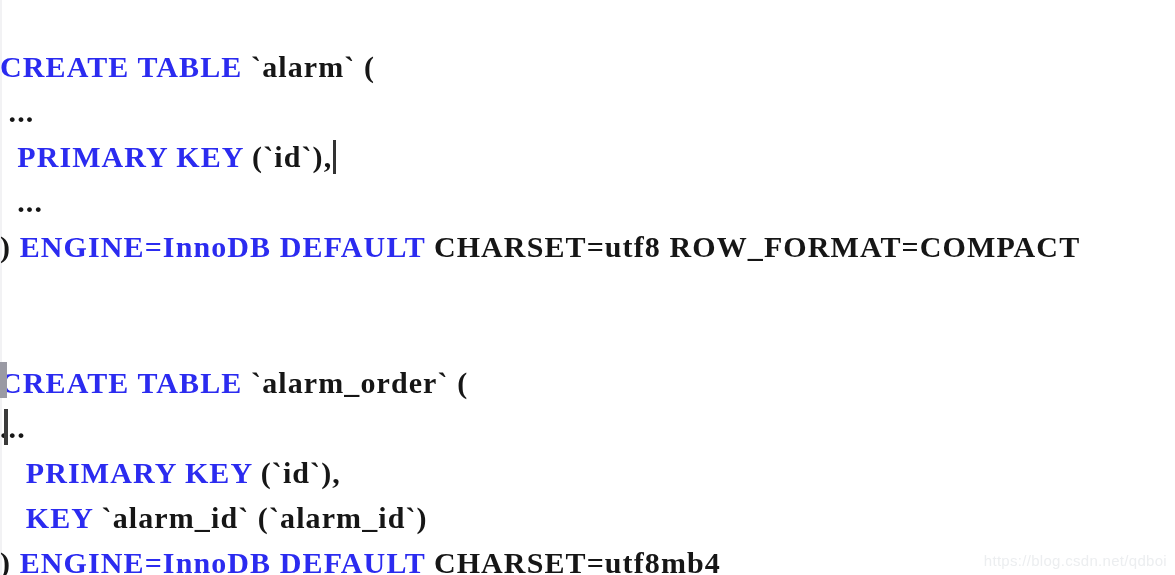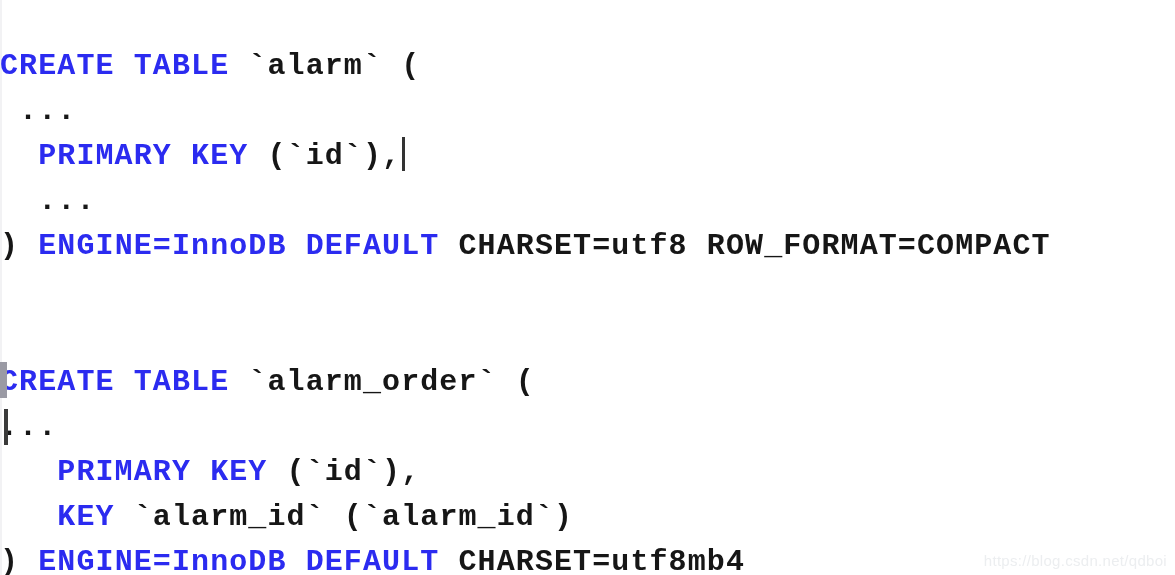--- a/index.html
+++ b/index.html
@@ -28,21 +28,21 @@
     top: 0;
     width: 2px;
     height: 575px;
     background: #f2f2f4;
   }
 
   .code-block {
     position: absolute;
     left: 0;
     white-space: pre;
-    font-family: Liberation Mono, monospace;
+    font-family: Liberation Serif, serif;
     font-size: 30px;
     font-weight: bold;
     letter-spacing: 1.1px;
     line-height: 45px;
     color: #161616;
   }
 
   #block-alarm { top: 14px; }
   #block-alarm-order { top: 330px; }
 

